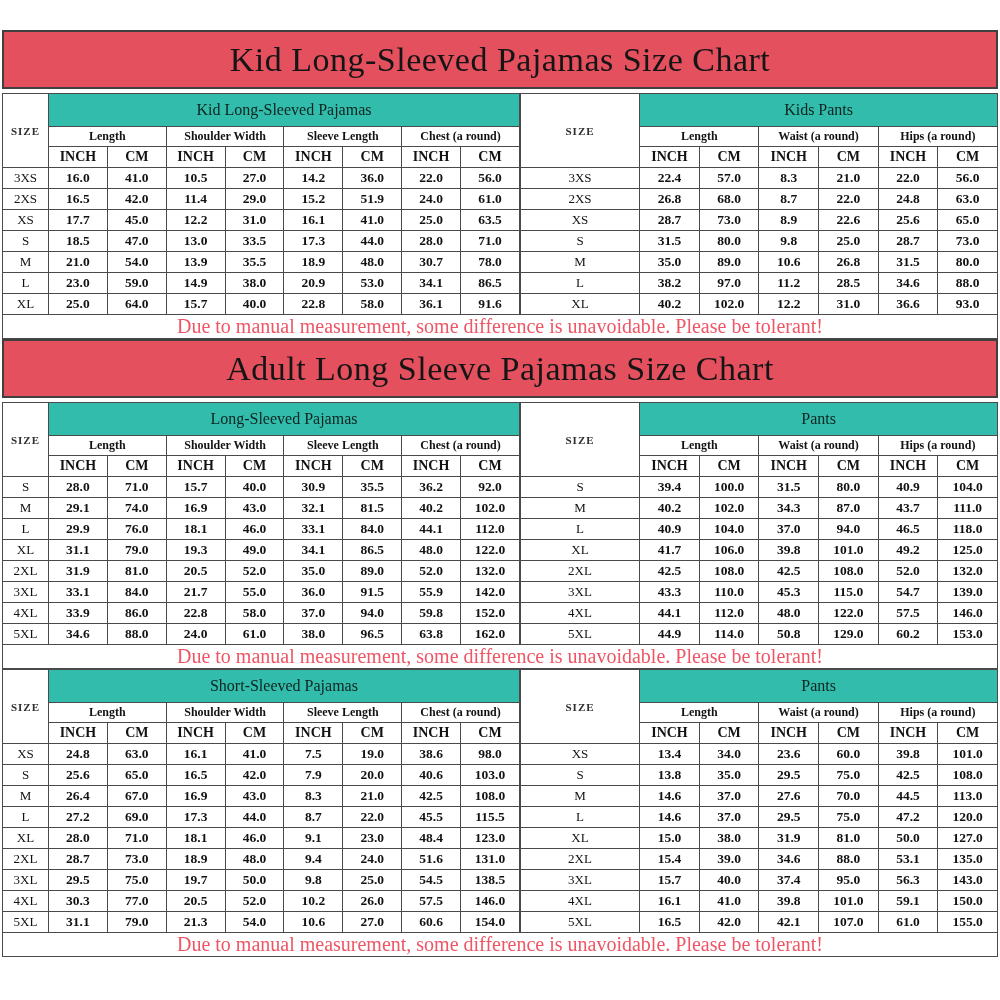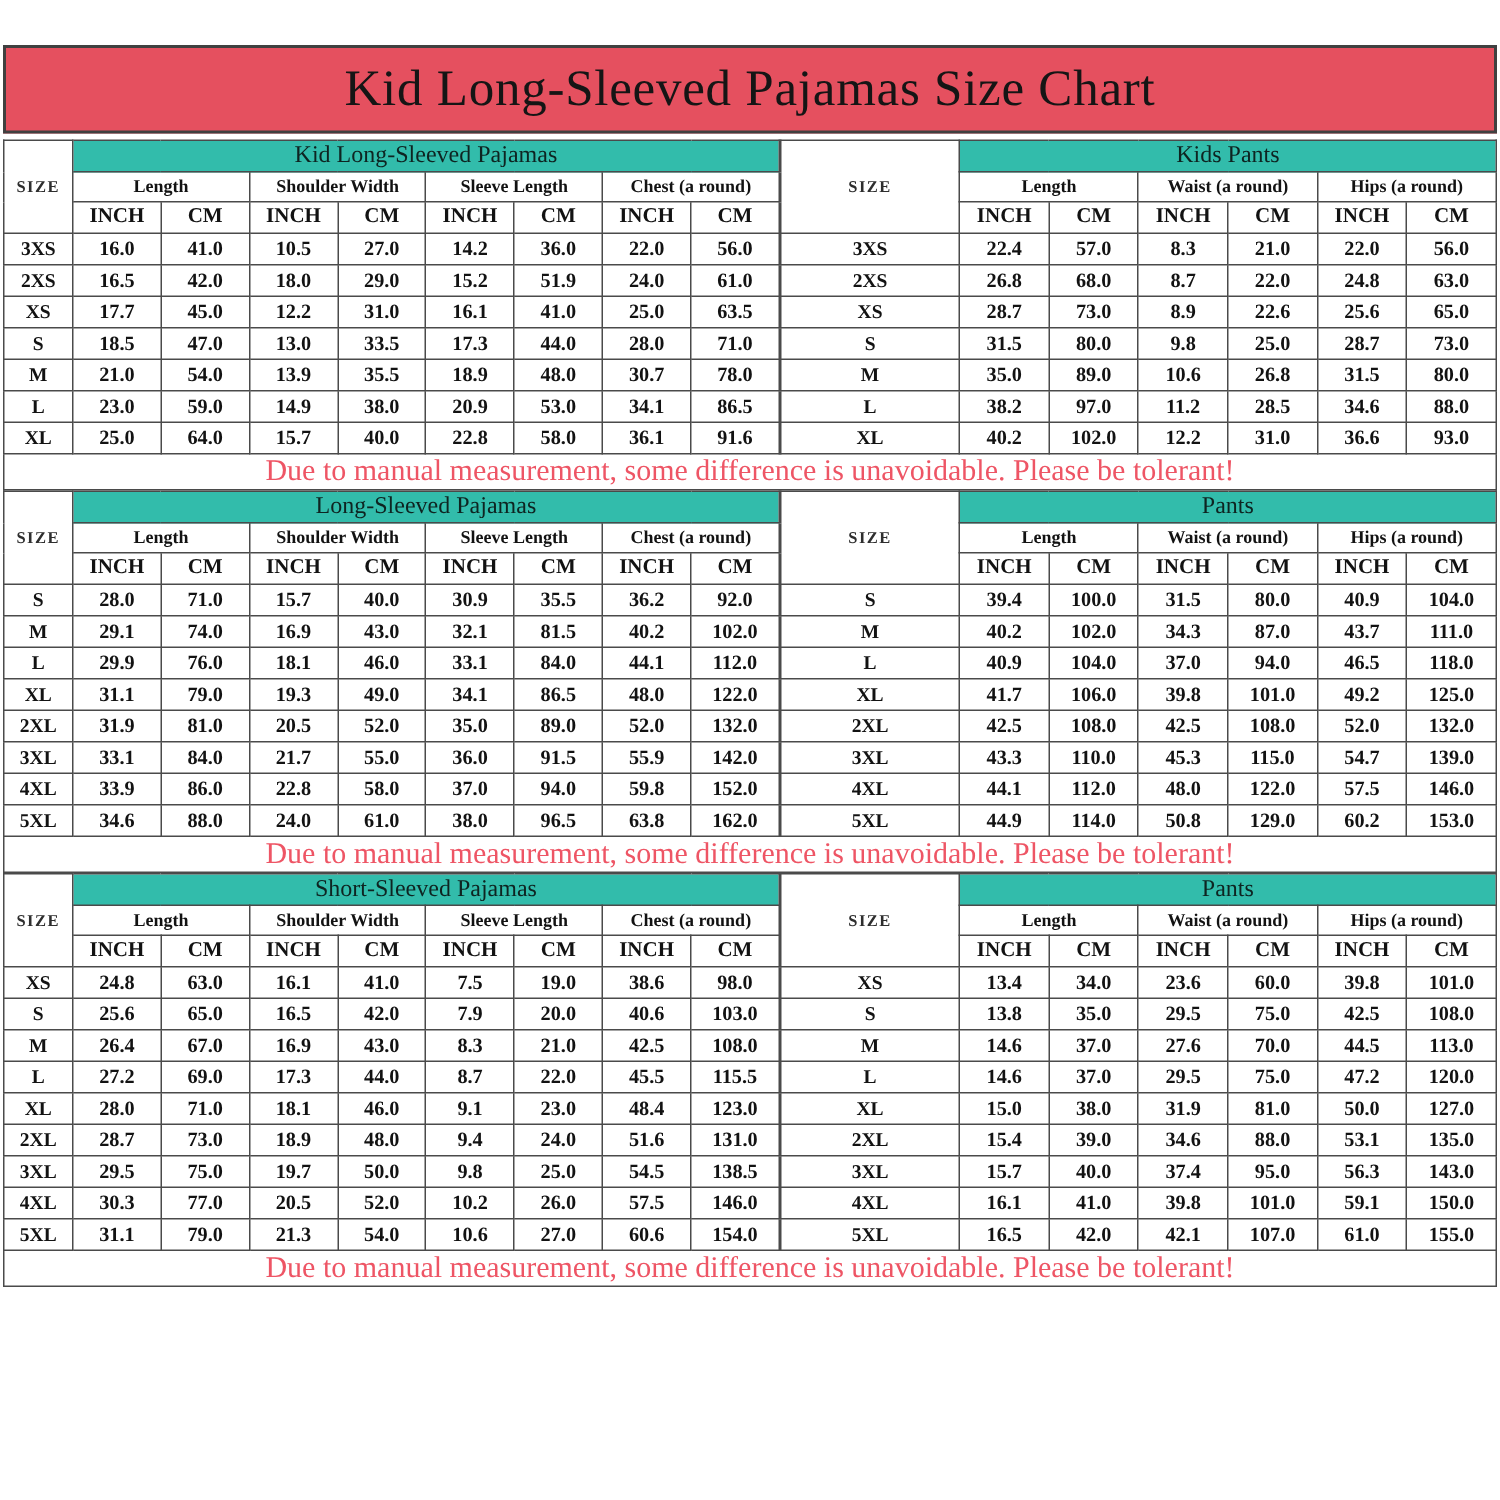--- a/index.html
+++ b/index.html
@@ -30,26 +30,26 @@
   table.size-table.left col.col-size{width:8.9%;}
   table.size-table.right col.col-size{width:25%;}
 
   .size-table th,.size-table td{
     border:1px solid var(--c-border);
     text-align:center;vertical-align:middle;
     padding:0;color:#121212;
   }
   .size-table .band{
     background:var(--c-band);color:var(--c-band-text);
-    font-weight:normal;font-size:16px;height:21px;
+    font-weight:normal;font-size:16px;height:33px;
   }
   .size-table .size-head{font-size:11px;font-weight:bold;color:#2e2e2e;letter-spacing:1px;}
   .size-table .group{font-size:12px;font-weight:bold;height:20px;}
   .size-table .unit{font-size:14px;font-weight:bold;height:21px;}
-  .size-table .row-size{font-size:13px;font-weight:bold;height:21px;}
+  .size-table .row-size{font-size:13px;font-weight:normal;height:21px;}
   .size-table td.val{font-size:13.5px;font-weight:bold;height:21px;}
 
   .disclaimer{
     border:1px solid var(--c-border);border-top:none;
     height:24px;display:flex;align-items:center;justify-content:center;
     color:var(--c-disclaimer);font-size:20px;
   }
 </style>
 </head>
 <body>
@@ -104,21 +104,21 @@
               <td class="val">27.0</td>
               <td class="val">14.2</td>
               <td class="val">36.0</td>
               <td class="val">22.0</td>
               <td class="val">56.0</td>
             </tr>
             <tr>
               <th class="row-size">2XS</th>
               <td class="val">16.5</td>
               <td class="val">42.0</td>
-              <td class="val">18.0</td>
+              <td class="val">11.4</td>
               <td class="val">29.0</td>
               <td class="val">15.2</td>
               <td class="val">51.9</td>
               <td class="val">24.0</td>
               <td class="val">61.0</td>
             </tr>
             <tr>
               <th class="row-size">XS</th>
               <td class="val">17.7</td>
               <td class="val">45.0</td>
@@ -268,20 +268,23 @@
               <td class="val">36.6</td>
               <td class="val">93.0</td>
             </tr>
           </tbody>
         </table>
     </div>
     <div class="disclaimer">Due to manual measurement, some difference is unavoidable. Please be tolerant!</div>
   </section>
 
   <section class="chart-section">
+    <div class="title-bar">
+      <span>Adult Long Sleeve Pajamas Size Chart</span>
+    </div>
     <div class="tables-row">
       <table class="size-table left">
           <colgroup>
             <col class="col-size">
             <col>
             <col>
             <col>
             <col>
             <col>
             <col>

